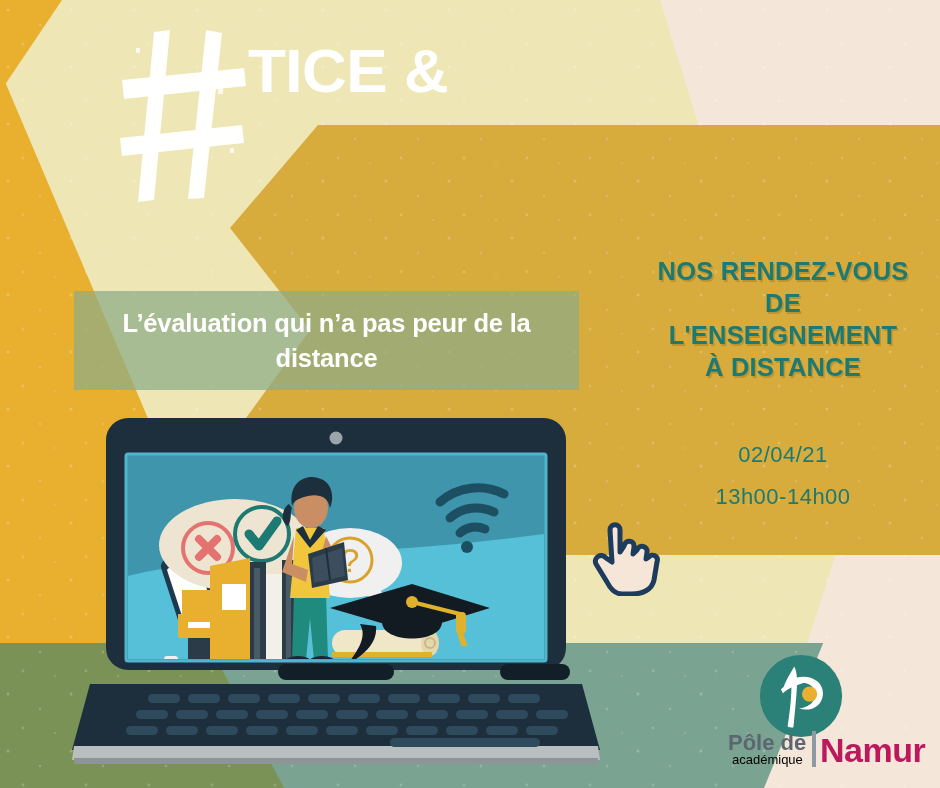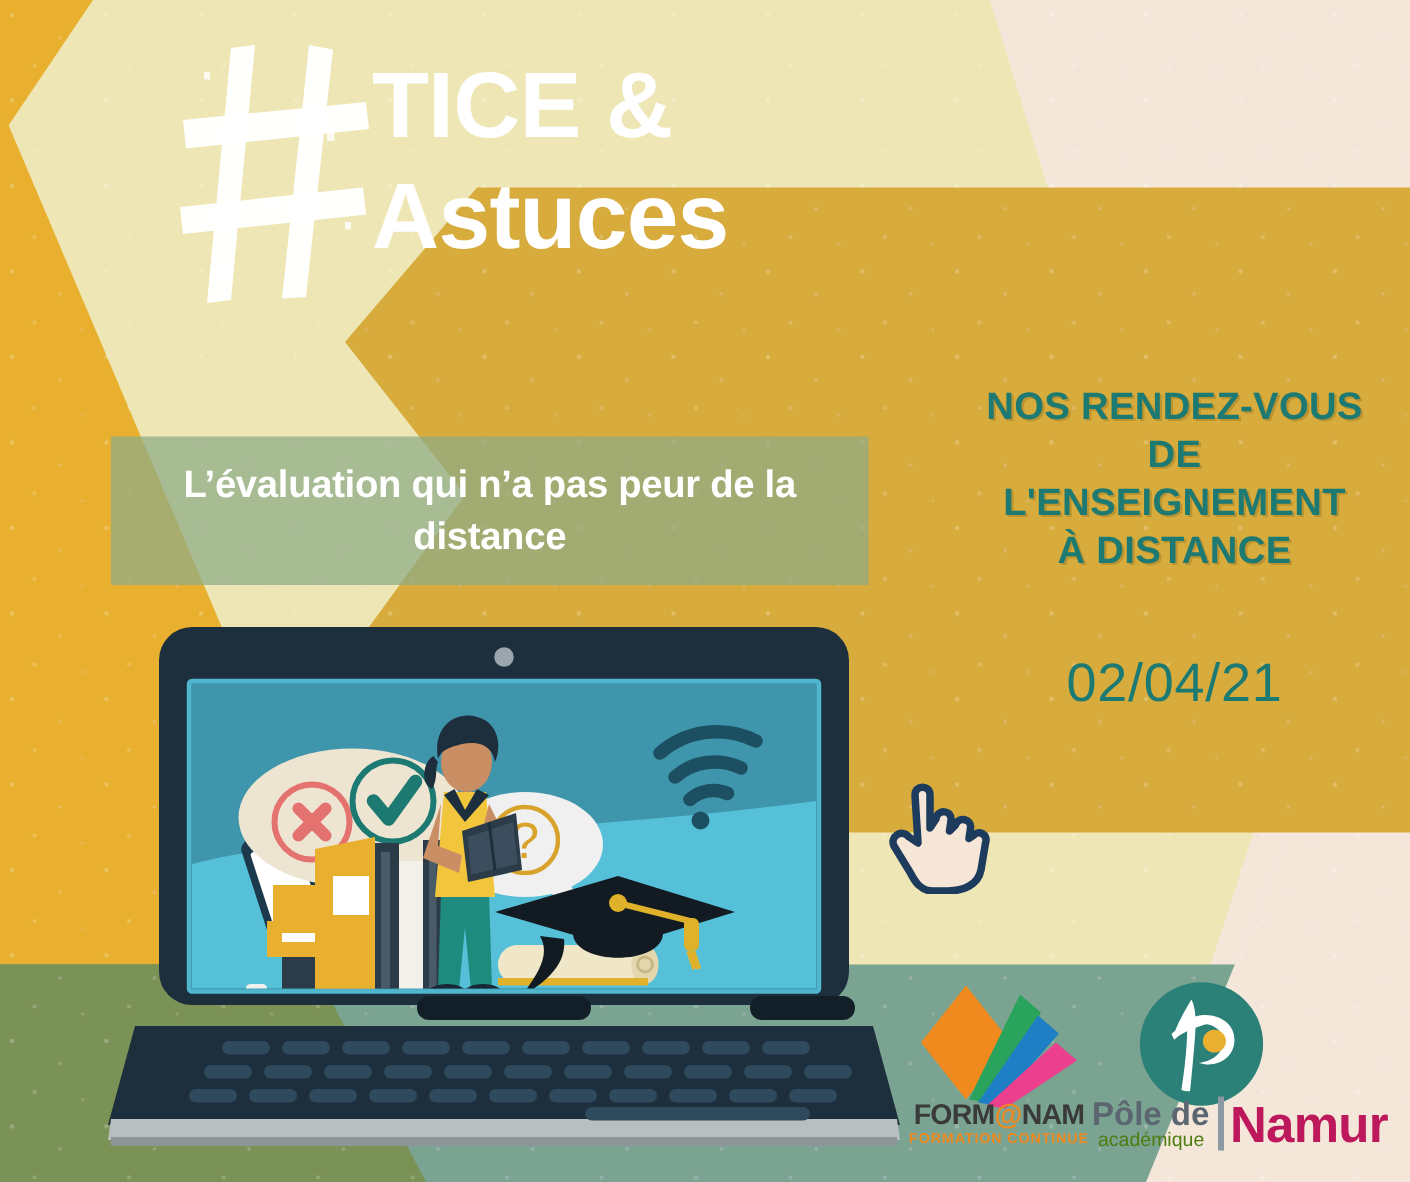--- a/index.html
+++ b/index.html
@@ -41,21 +41,21 @@
     left:636px;top:255px;width:294px;z-index:30;text-align:center;
   }
   #rdv-block .rdv-line{
     color:#1d7a73;font-size:25.5px;font-weight:700;line-height:32px;
     letter-spacing:0.2px;text-shadow:1.5px 1.5px 0 rgba(90,70,20,.22);
   }
   #when-block{
     left:636px;top:434px;width:294px;z-index:30;text-align:center;
   }
   #when-block .when-line{
-    color:#1d7a73;font-size:36px;font-weight:400;line-height:42px;
+    color:#1d7a73;font-size:22px;font-weight:400;line-height:42px;
     letter-spacing:0.5px;
   }
 
   
   #logos{left:588px;top:655px;width:348px;height:124px;z-index:35;}
   #formanam{position:absolute;left:8px;top:0px;width:140px;height:120px;}
   #formanam-word{
     position:absolute;left:0px;top:78px;width:140px;text-align:center;
     font-size:19px;font-weight:700;letter-spacing:-0.5px;color:#3a3a3a;
     white-space:nowrap;
@@ -66,21 +66,21 @@
     font-size:9.5px;font-weight:700;letter-spacing:0.6px;color:#f08a1e;
     white-space:nowrap;
   }
   #pole{position:absolute;left:140px;top:2px;width:208px;height:120px;}
   #pole-pole{
     position:absolute;left:0px;top:76px;font-size:22px;font-weight:700;
     color:#5b6670;line-height:20px;
   }
   #pole-acad{
     position:absolute;left:4px;top:96px;font-size:13px;font-weight:400;
-    color:#4d7c0f;line-height:14px;text-align:right;
+    color:#000000;line-height:14px;text-align:right;
   }
   #pole-namur{
     position:absolute;left:92px;top:74px;font-size:34px;font-weight:700;
     color:#be185d;line-height:38px;letter-spacing:-0.5px;
   }
   #pole-bar{
     position:absolute;left:84px;top:74px;width:4px;height:36px;background:#8e9aa3;
   }
 </style>
 </head>
@@ -141,36 +141,36 @@
       <rect x="18" y="20" width="4" height="5" opacity="0.8"></rect>
       <rect x="100" y="60" width="5" height="6" opacity="0.8"></rect>
       <rect x="60" y="104" width="6" height="4" opacity="0.8"></rect>
       <rect x="30" y="150" width="5" height="6" opacity="0.8"></rect>
       <rect x="112" y="120" width="4" height="5" opacity="0.8"></rect>
     </g>
   </svg>
 
   <div class="abs" id="title-block">
     <div class="tline">TICE &amp;</div>
-    <div class="tline">Astuces</div>
   </div>
 
   <div class="abs" id="subtitle-banner">
     <div id="subtitle-text">L’évaluation qui n’a pas peur de la distance</div>
   </div>
 
   <div class="abs" id="rdv-block">
     <div class="rdv-line">NOS RENDEZ-VOUS</div>
     <div class="rdv-line">DE</div>
     <div class="rdv-line">L'ENSEIGNEMENT</div>
     <div class="rdv-line">À DISTANCE</div>
   </div>
 
   <div class="abs" id="when-block">
     <div class="when-line">02/04/21</div>
+    <div class="when-line">13h00-14h00</div>
   </div>
 
   <svg class="abs" style="left:60px;top:408px;z-index:25;" viewBox="0 0 540 380" width="540" height="380">
 
     <rect x="46" y="10" width="460" height="252" rx="22" fill="#1d2f3d"></rect>
     <circle cx="276" cy="30" r="6.5" fill="#9aa6ac"></circle>
 
     <rect x="66" y="46" width="420" height="207" rx="2" fill="#3f95ab"></rect>
     <rect x="66" y="46" width="420" height="207" rx="2" fill="none" stroke="#4fb6cd" stroke-width="3"></rect>
 
@@ -331,30 +331,20 @@
     <path d="M28 56 L26 24 C26 17 36 17 36 24 L36 46
              L40 40 C41 33 51 34 50 41 L49 48
              L53 44 C55 38 64 40 63 46 L62 53
              L65 51 C68 47 75 50 73 56
              L70 74 C68 84 58 88 48 88 L38 88 C30 88 26 82 23 76
              L12 58 C9 52 17 46 22 52 Z" fill="#f6e6d8" stroke="#1d3b5c" stroke-width="5" stroke-linejoin="round"></path>
   </svg>
 
   <div class="abs" id="logos">
 
-    <div id="formanam">
-      <svg viewBox="0 0 140 84" width="140" height="84" style="position:absolute;left:0;top:0;">
-        <polygon points="48,2 78,40 48,78 18,40" fill="#f08a1e"></polygon>
-        <path d="M50 78 L84 8 L98 20 L62 80 Z" fill="#2aa35c"></path>
-        <path d="M56 80 L96 22 L110 34 L68 82 Z" fill="#1f7fc4"></path>
-        <path d="M62 82 L108 40 L122 52 L74 84 Z" fill="#ec3f8e"></path>
-      </svg>
-      <div id="formanam-word"><span>FORM</span><span class="at">@</span><span>NAM</span></div>
-      <div id="formanam-sub">FORMATION CONTINUE</div>
-    </div>
 
     <div id="pole">
       <svg viewBox="0 0 90 90" width="86" height="86" style="position:absolute;left:30px;top:-4px;">
         <circle cx="45" cy="45" r="43" fill="#2b8078"></circle>
         <path d="M38 14 C42 22, 41 34, 40 46 C39 58, 38 68, 37 78
                  C34 78, 32 78, 31 77 C33 64, 35 48, 35 34
                  C32 36, 28 38, 25 41 C27 33, 32 24, 38 14 Z" fill="#ffffff"></path>
         <path d="M40 26 C52 22, 68 28, 68 42 C68 56, 54 62, 43 58
                  C48 58, 60 54, 60 43 C60 33, 49 29, 40 32 Z" fill="#ffffff"></path>
         <path d="M24 38 C30 32, 42 28, 52 30 C45 32, 32 36, 26 42 Z" fill="#ffffff"></path>

